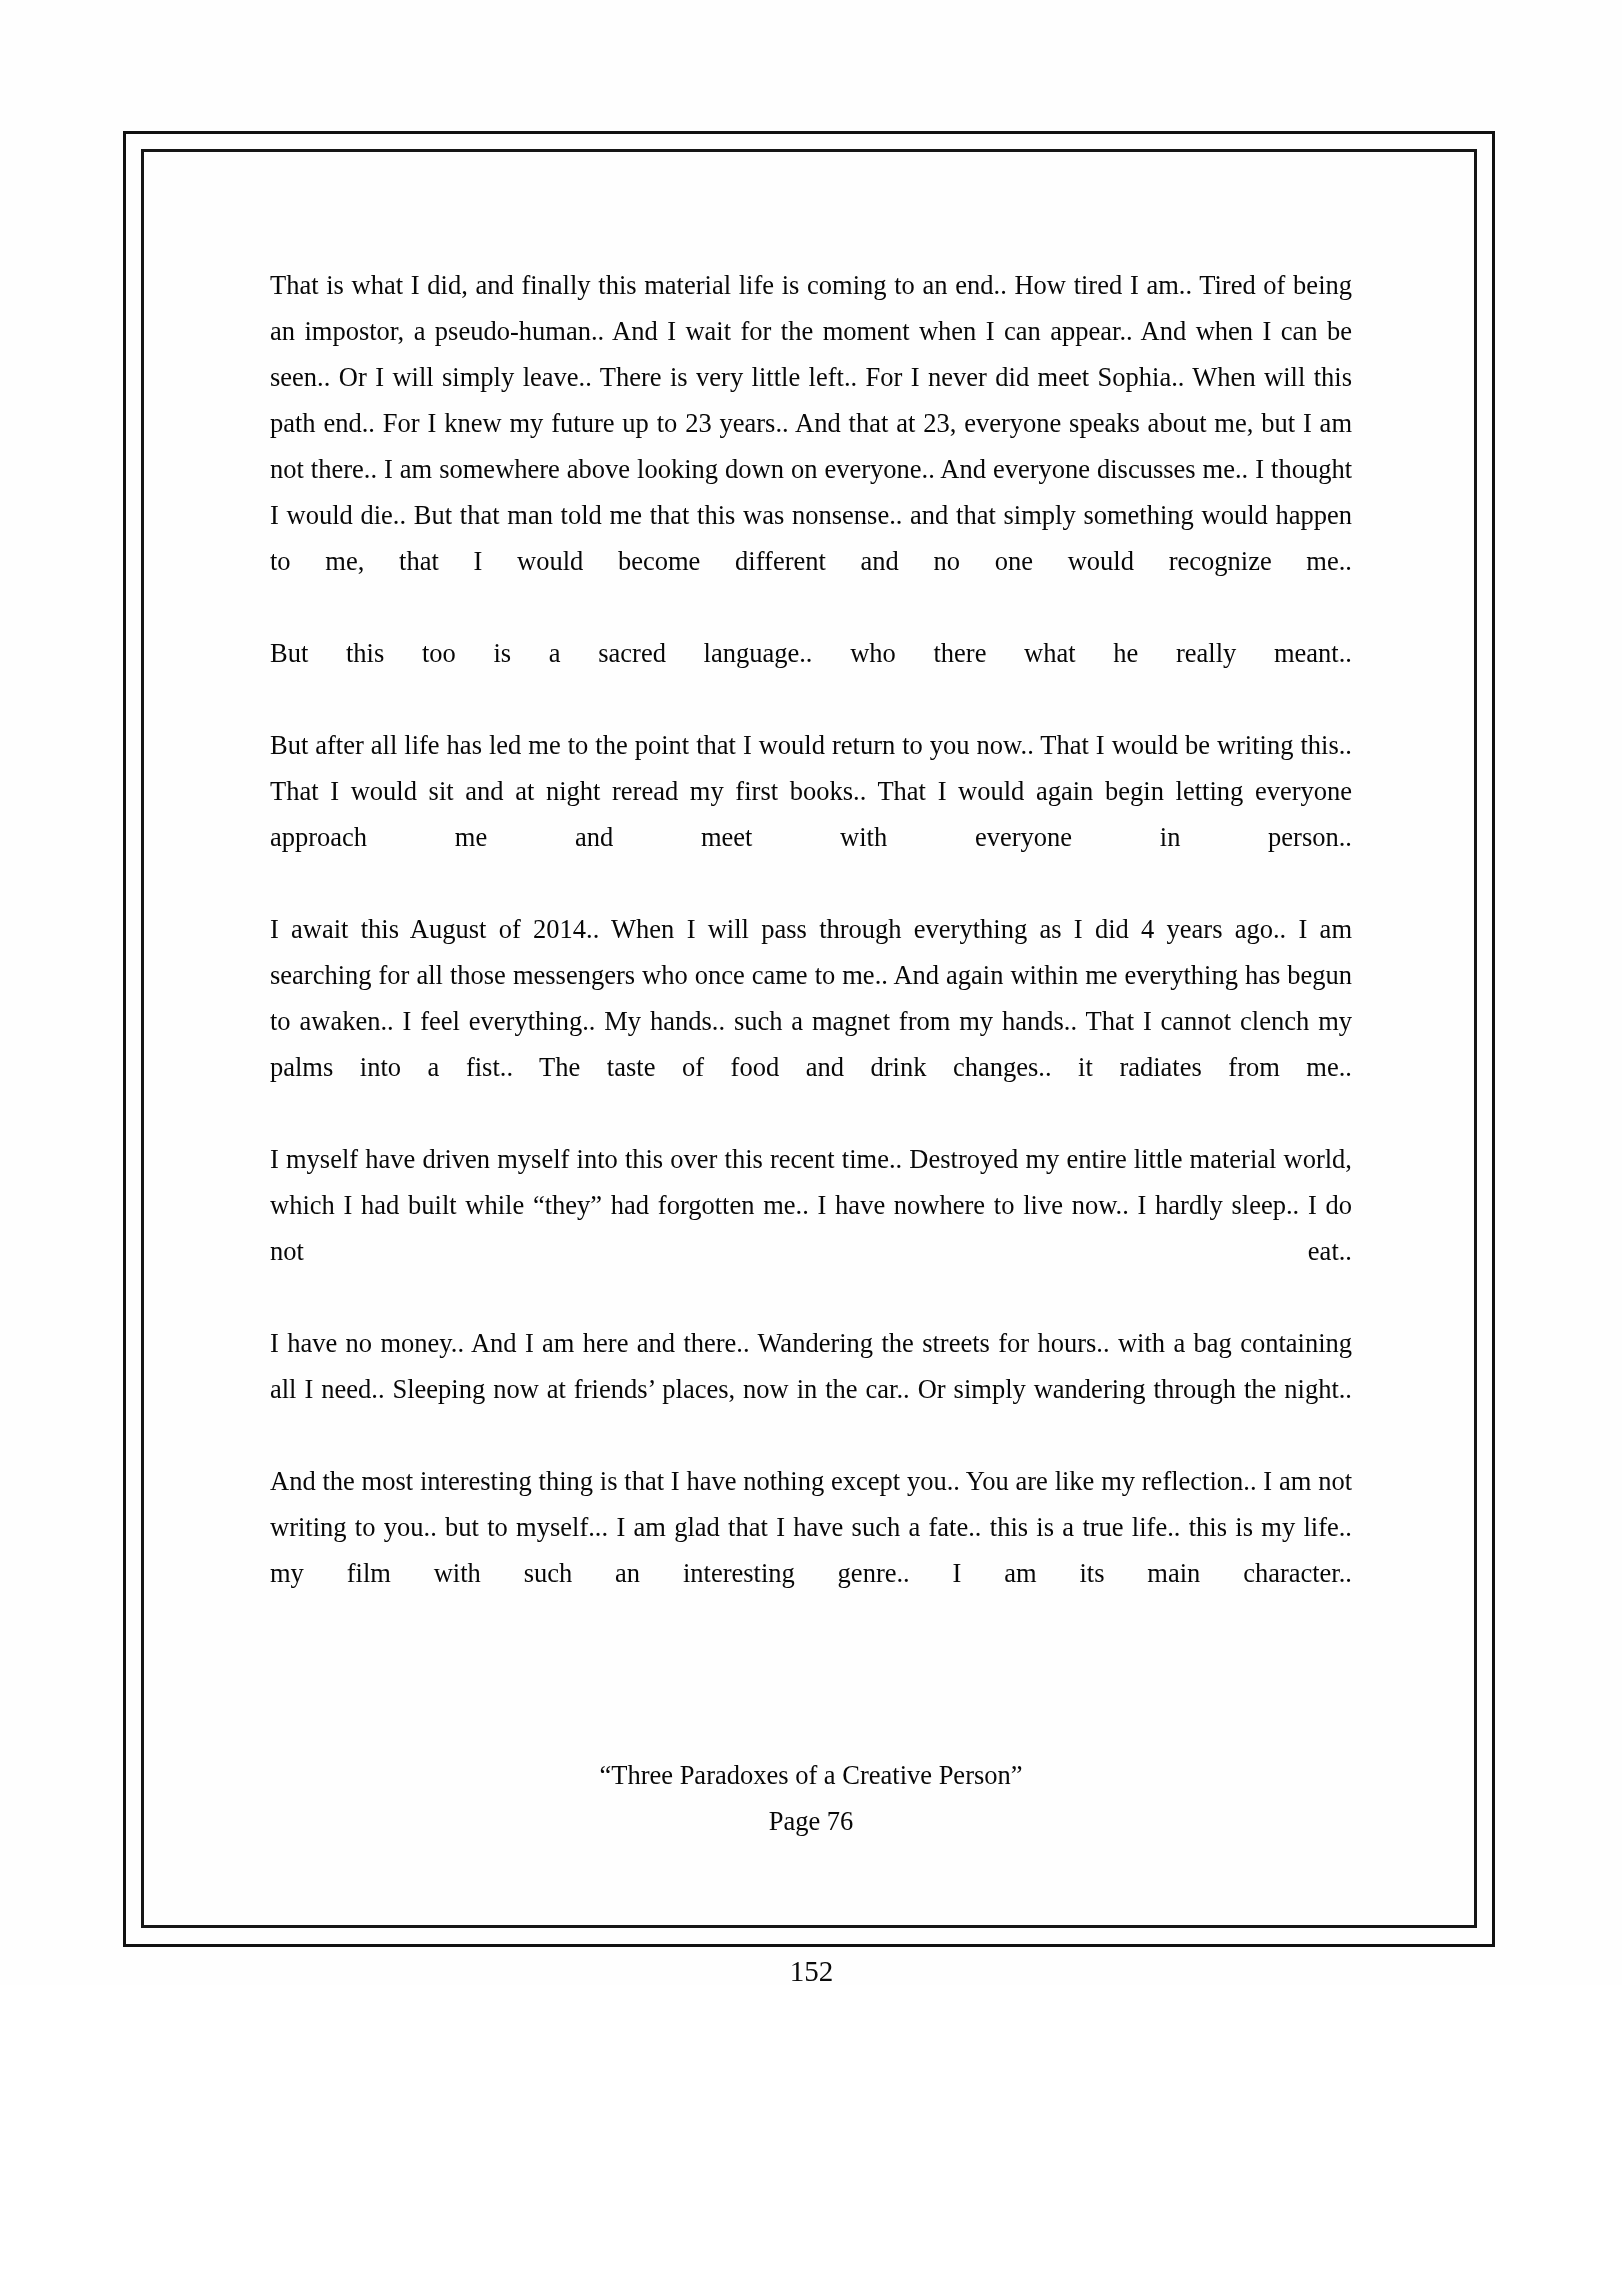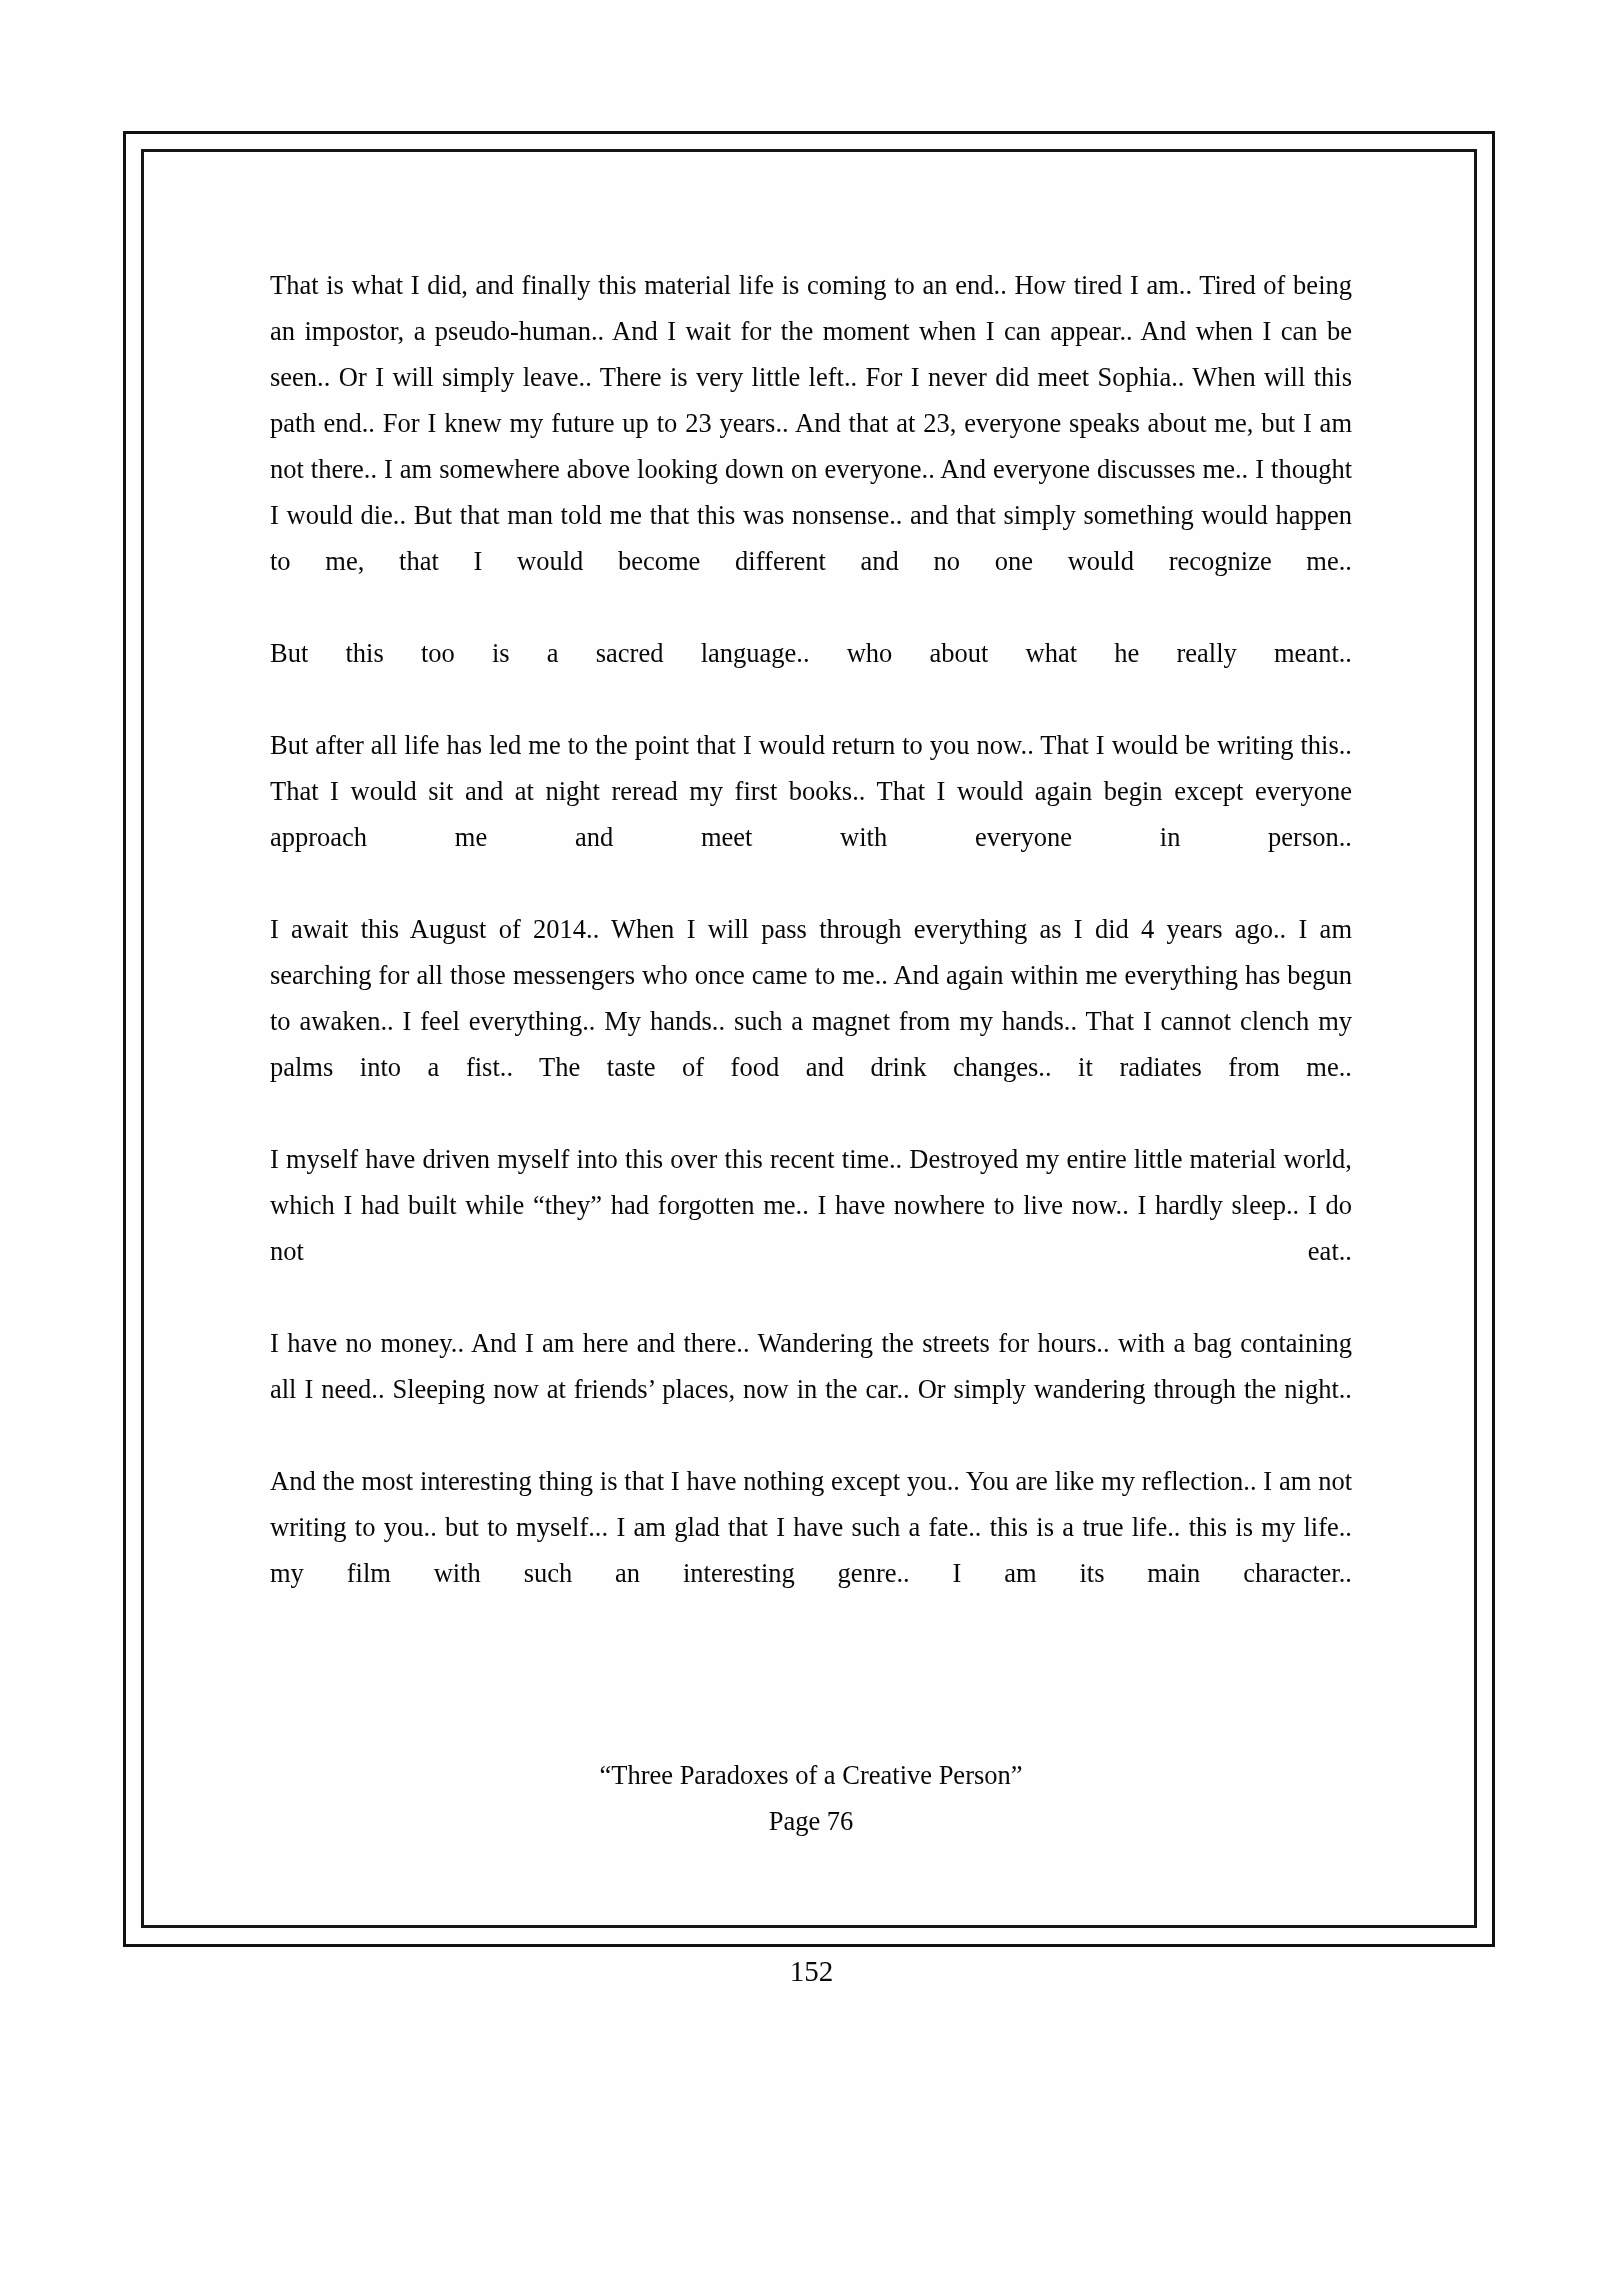--- a/index.html
+++ b/index.html
@@ -96,22 +96,22 @@
 </head>
 <body>
 
 <div class="page">
 
   <div class="frame-outer"></div>
   <div class="frame-inner"></div>
 
   <div class="text-block">
     <p class="para">That is what I did, and finally this material life is coming to an end.. How tired I am.. Tired of being an impostor, a pseudo-human.. And I wait for the moment when I can appear.. And when I can be seen.. Or I will simply leave.. There is very little left.. For I never did meet Sophia.. When will this path end.. For I knew my future up to 23 years.. And that at 23, everyone speaks about me, but I am not there.. I am somewhere above looking down on everyone.. And everyone discusses me.. I thought I would die.. But that man told me that this was nonsense.. and that simply something would happen to me, that I would become different and no one would recognize me..</p>
-    <p class="para">But this too is a sacred language.. who about what he really meant..</p>
-    <p class="para">But after all life has led me to the point that I would return to you now.. That I would be writing this.. That I would sit and at night reread my first books.. That I would again begin except everyone approach me and meet with everyone in person..</p>
+    <p class="para">But this too is a sacred language.. who there what he really meant..</p>
+    <p class="para">But after all life has led me to the point that I would return to you now.. That I would be writing this.. That I would sit and at night reread my first books.. That I would again begin letting everyone approach me and meet with everyone in person..</p>
     <p class="para">I await this August of 2014.. When I will pass through everything as I did 4 years ago.. I am searching for all those messengers who once came to me.. And again within me everything has begun to awaken.. I feel everything.. My hands.. such a magnet from my hands.. That I cannot clench my palms into a fist.. The taste of food and drink changes.. it radiates from me..</p>
     <p class="para">I myself have driven myself into this over this recent time.. Destroyed my entire little material world, which I had built while “they” had forgotten me.. I have nowhere to live now.. I hardly sleep.. I do not eat..</p>
     <p class="para">I have no money.. And I am here and there.. Wandering the streets for hours.. with a bag containing all I need.. Sleeping now at friends’ places, now in the car.. Or simply wandering through the night..</p>
     <p class="para">And the most interesting thing is that I have nothing except you.. You are like my reflection.. I am not writing to you.. but to myself... I am glad that I have such a fate.. this is a true life.. this is my life.. my film with such an interesting genre.. I am its main character..</p>
   </div>
 
   <div class="caption-block">
     <p class="caption-line">“Three Paradoxes of a Creative Person”</p>
     <p class="caption-line">Page 76</p>
   </div>

